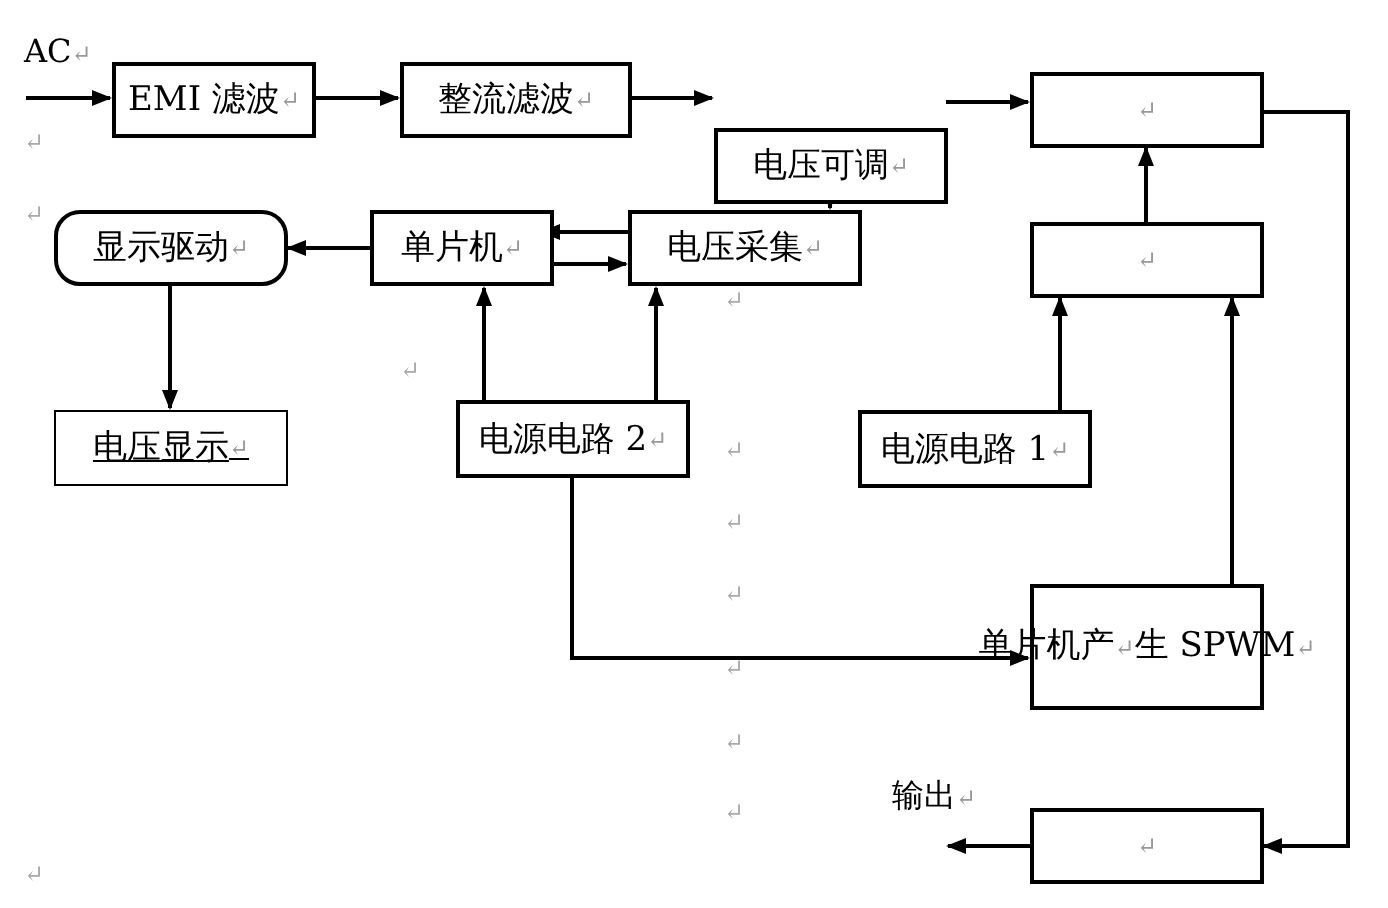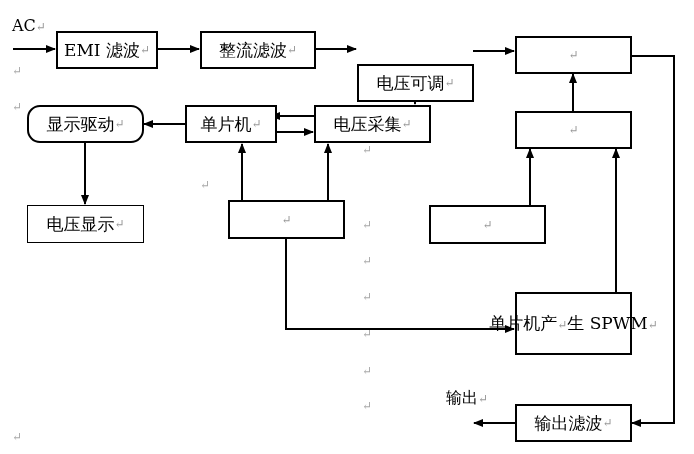--- a/index.html
+++ b/index.html
@@ -74,37 +74,38 @@
       <span class="mark">↵</span>
     </div>
   <div class="box" style="left:314px;top:105px;width:117px;height:38px;">
       <span>电压采集</span>
       <span class="mark">↵</span>
     </div>
   <div class="box" style="left:515px;top:111px;width:117px;height:38px;">
       <span class="mark">↵</span>
     </div>
 
-  <div class="box thin" style="left:27px;top:205px;width:117px;height:38px;">
+  <div class="box thin" style="left:27px;top:205px;width:117px;height:38px;text-decoration:underline;">
       <span>电压显示</span>
       <span class="mark">↵</span>
     </div>
   <div class="box" style="left:228px;top:200px;width:117px;height:39px;">
+      <span>电源电路 2</span>
       <span class="mark">↵</span>
     </div>
   <div class="box" style="left:429px;top:205px;width:117px;height:39px;">
+      <span>电源电路 1</span>
       <span class="mark">↵</span>
     </div>
 
   <div class="box" style="left:515px;top:292px;width:117px;height:63px;flex-direction:row;">
     <span class="t"><span>单片机产</span><span class="mark">↵</span></span>
     <span class="t"><span>生 SPWM</span><span class="mark">↵</span></span>
   </div>
   <div class="box" style="left:515px;top:404px;width:117px;height:38px;">
-      <span>输出滤波</span>
       <span class="mark">↵</span>
     </div>
 
   <span class="para" style="left:12px;top:64px;">↵</span>
   <span class="para" style="left:12px;top:100px;">↵</span>
   <span class="para" style="left:362px;top:143px;">↵</span>
   <span class="para" style="left:200px;top:178px;">↵</span>
   <span class="para" style="left:362px;top:218px;">↵</span>
   <span class="para" style="left:362px;top:254px;">↵</span>
   <span class="para" style="left:362px;top:290px;">↵</span>

